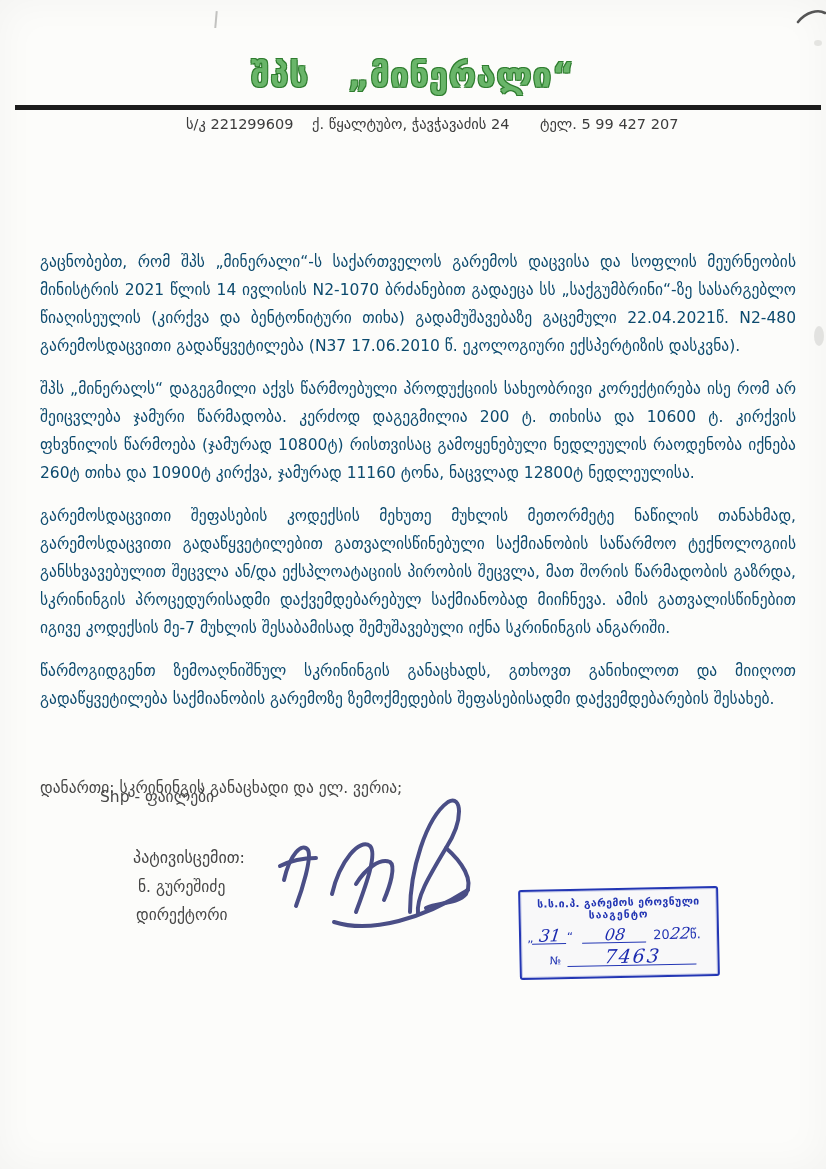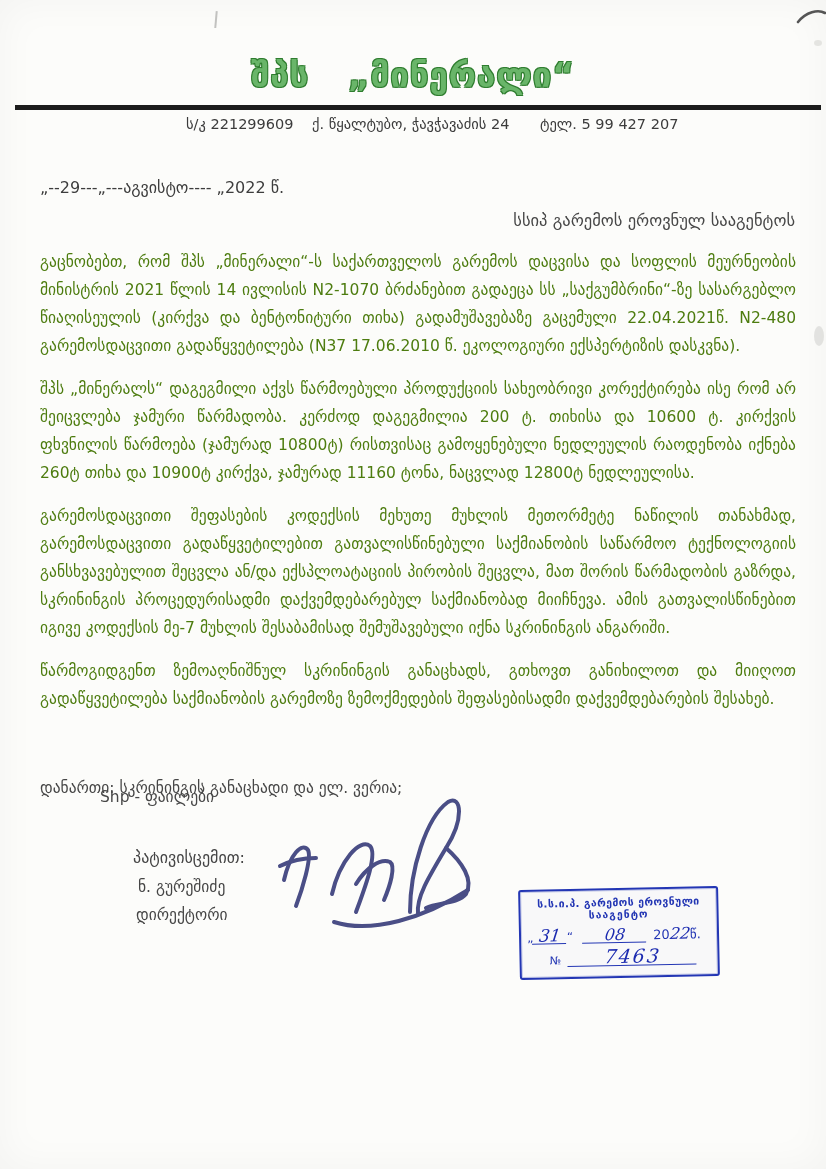--- a/index.html
+++ b/index.html
@@ -40,21 +40,21 @@
   .date-line{
     position:absolute;top:178px;left:40px;
     font-size:16px;color:#3d3d3d;white-space:nowrap;
   }
   .addressee{
     position:absolute;top:211px;right:31px;
     font-size:16.5px;color:#474747;
   }
   .body-text{
     position:absolute;top:248px;left:40px;width:756px;
-    font-size:15.5px;line-height:28px;text-align:justify;color:#4d7c0f;
+    font-size:15.5px;line-height:28px;text-align:justify;color:#0c4a6e;
   }
   .body-text p{margin:0 0 15px 0;}
   .attachment-line{
     position:absolute;top:779px;left:40px;
     font-size:15.5px;color:#474747;
   }
   .files-line{
     position:absolute;top:788px;left:100px;
     font-size:15.5px;color:#474747;text-align:right;
   }
@@ -105,22 +105,20 @@
   <div class="artifact-smudge2"></div>
 
   <div class="company-title">შპს „მინერალი“</div>
   <div class="rule"></div>
   <div class="contact-line">
     <span class="contact-id">ს/კ 221299609</span>
     <span class="contact-address">ქ. წყალტუბო, ჭავჭავაძის 24</span>
     <span class="contact-phone">ტელ. 5 99 427 207</span>
   </div>
 
-  <div class="date-line">„--29---„---აგვისტო---- „2022 წ.</div>
-  <div class="addressee">სსიპ გარემოს ეროვნულ სააგენტოს</div>
 
   <div class="body-text">
     <p>გაცნობებთ, რომ შპს „მინერალი“-ს საქართველოს გარემოს დაცვისა და სოფლის მეურნეობის მინისტრის 2021 წლის  14 ივლისის  N2-1070 ბრძანებით გადაეცა სს „საქგუმბრინი“-ზე სასარგებლო წიაღისეულის (კირქვა და ბენტონიტური თიხა) გადამუშავებაზე გაცემული 22.04.2021წ.  N2-480 გარემოსდაცვითი გადაწყვეტილება (N37 17.06.2010 წ. ეკოლოგიური ექსპერტიზის დასკვნა).</p>
     <p>შპს „მინერალს“ დაგეგმილი აქვს წარმოებული პროდუქციის სახეობრივი კორექტირება ისე რომ არ შეიცვლება ჯამური წარმადობა. კერძოდ დაგეგმილია 200 ტ. თიხისა და 10600 ტ.  კირქვის ფხვნილის წარმოება (ჯამურად 10800ტ) რისთვისაც გამოყენებული ნედლეულის რაოდენობა იქნება 260ტ თიხა და 10900ტ კირქვა, ჯამურად 11160 ტონა, ნაცვლად 12800ტ ნედლეულისა.</p>
     <p>გარემოსდაცვითი შეფასების კოდექსის მეხუთე მუხლის მეთორმეტე ნაწილის თანახმად, გარემოსდაცვითი გადაწყვეტილებით გათვალისწინებული საქმიანობის საწარმოო ტექნოლოგიის განსხვავებულით შეცვლა ან/და ექსპლოატაციის პირობის შეცვლა, მათ შორის წარმადობის გაზრდა, სკრინინგის პროცედურისადმი დაქვემდებარებულ  საქმიანობად მიიჩნევა. ამის გათვალისწინებით  იგივე კოდექსის მე-7 მუხლის შესაბამისად შემუშავებული იქნა სკრინინგის ანგარიში.</p>
     <p>წარმოგიდგენთ ზემოაღნიშნულ სკრინინგის განაცხადს, გთხოვთ განიხილოთ და მიიღოთ გადაწყვეტილება საქმიანობის გარემოზე ზემოქმედების შეფასებისადმი დაქვემდებარების შესახებ.</p>
   </div>
 
   <div class="attachment-line">დანართი: სკრინინგის განაცხადი და ელ. ვერია;</div>
   <div class="files-line">Shp - ფაილები</div>

